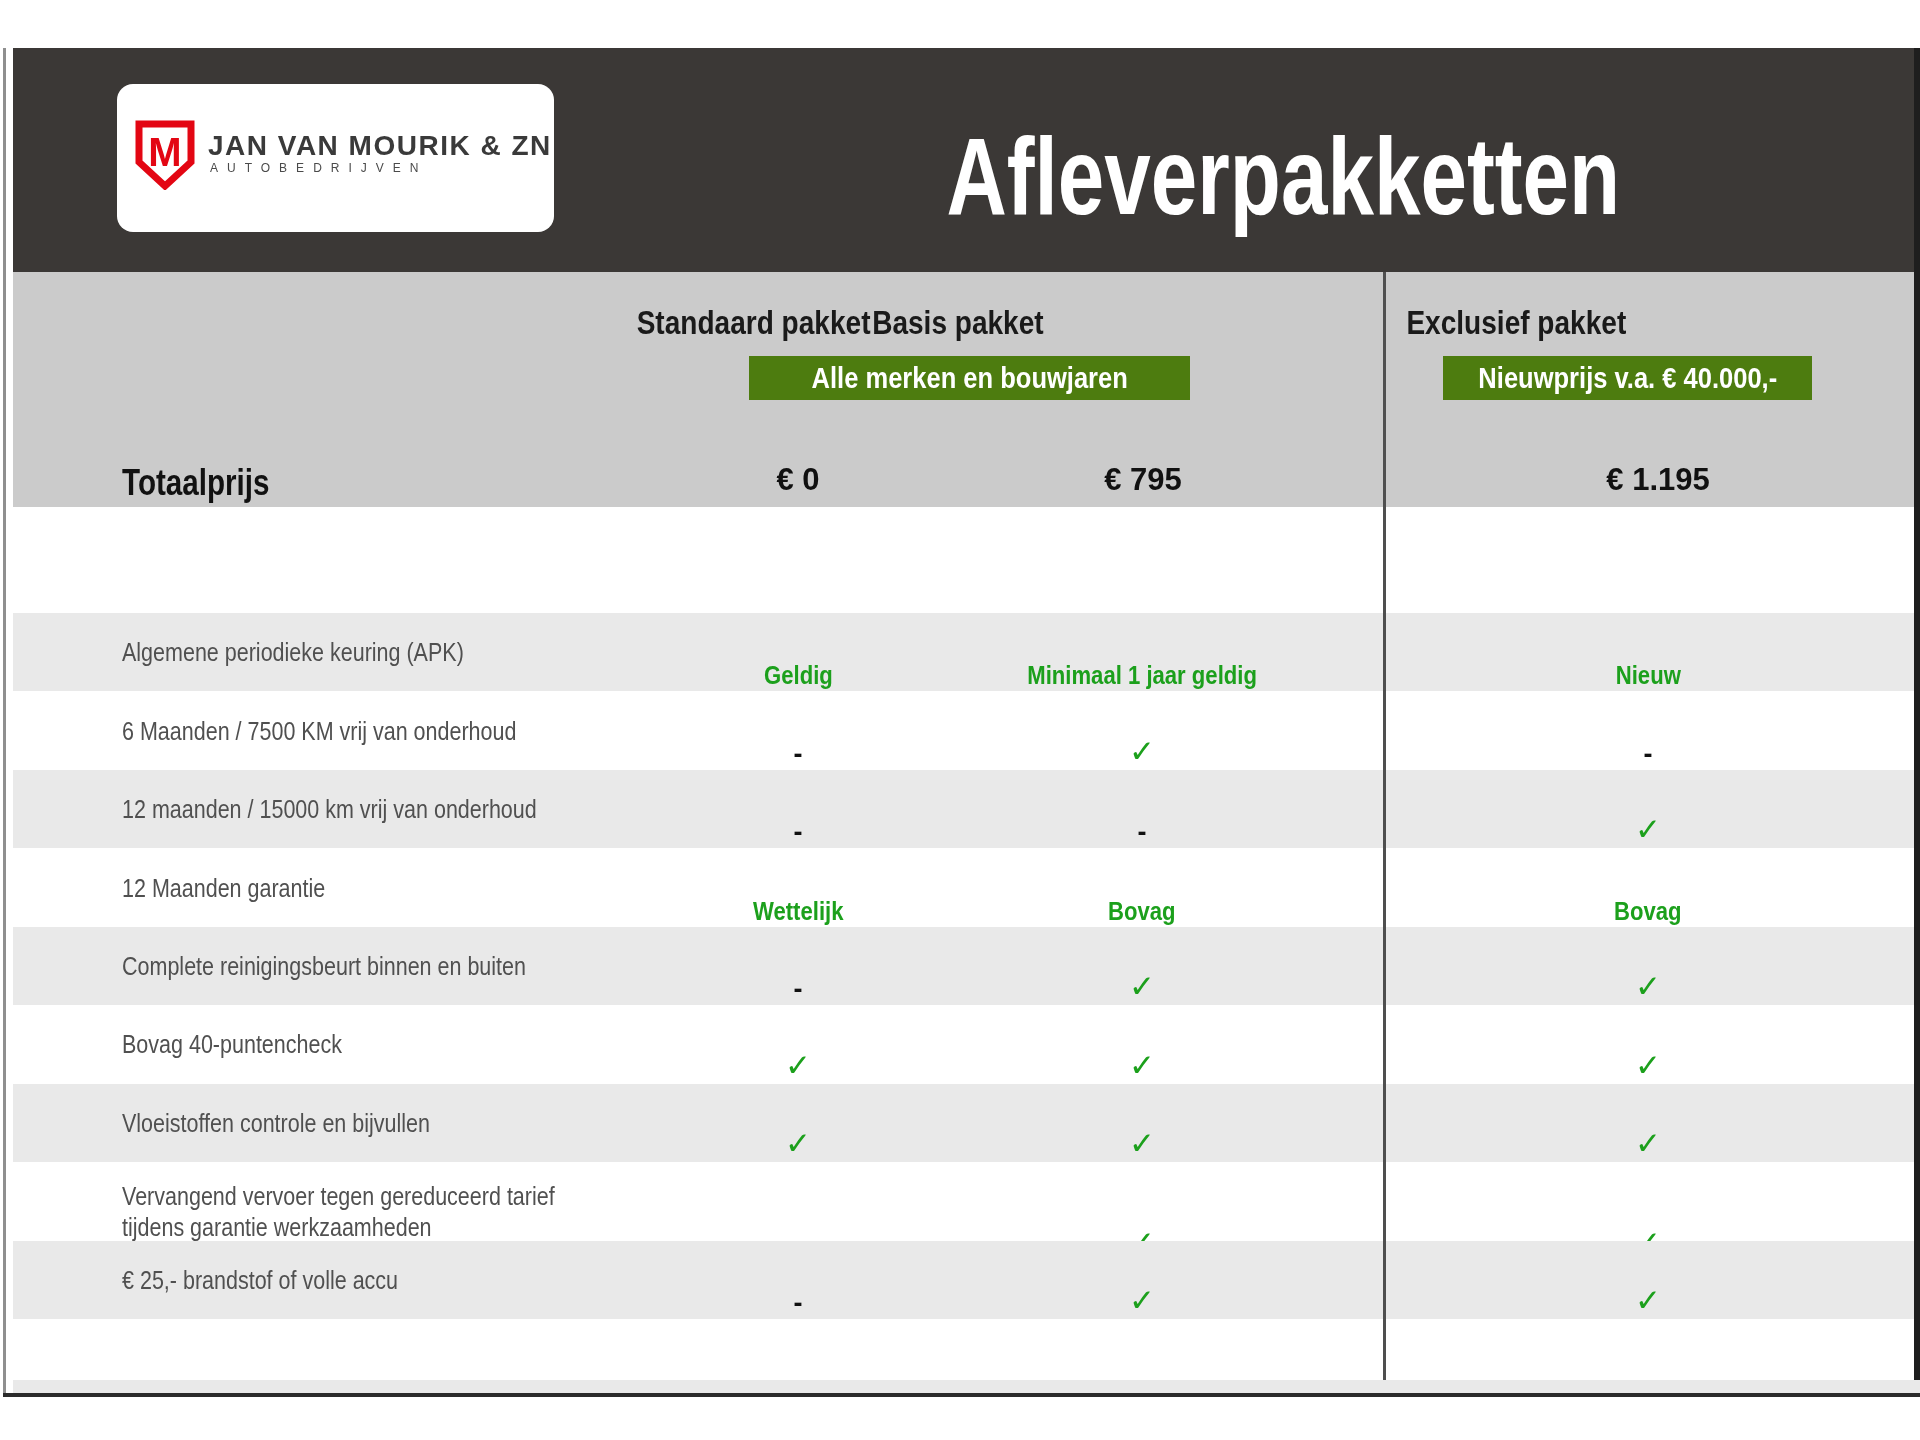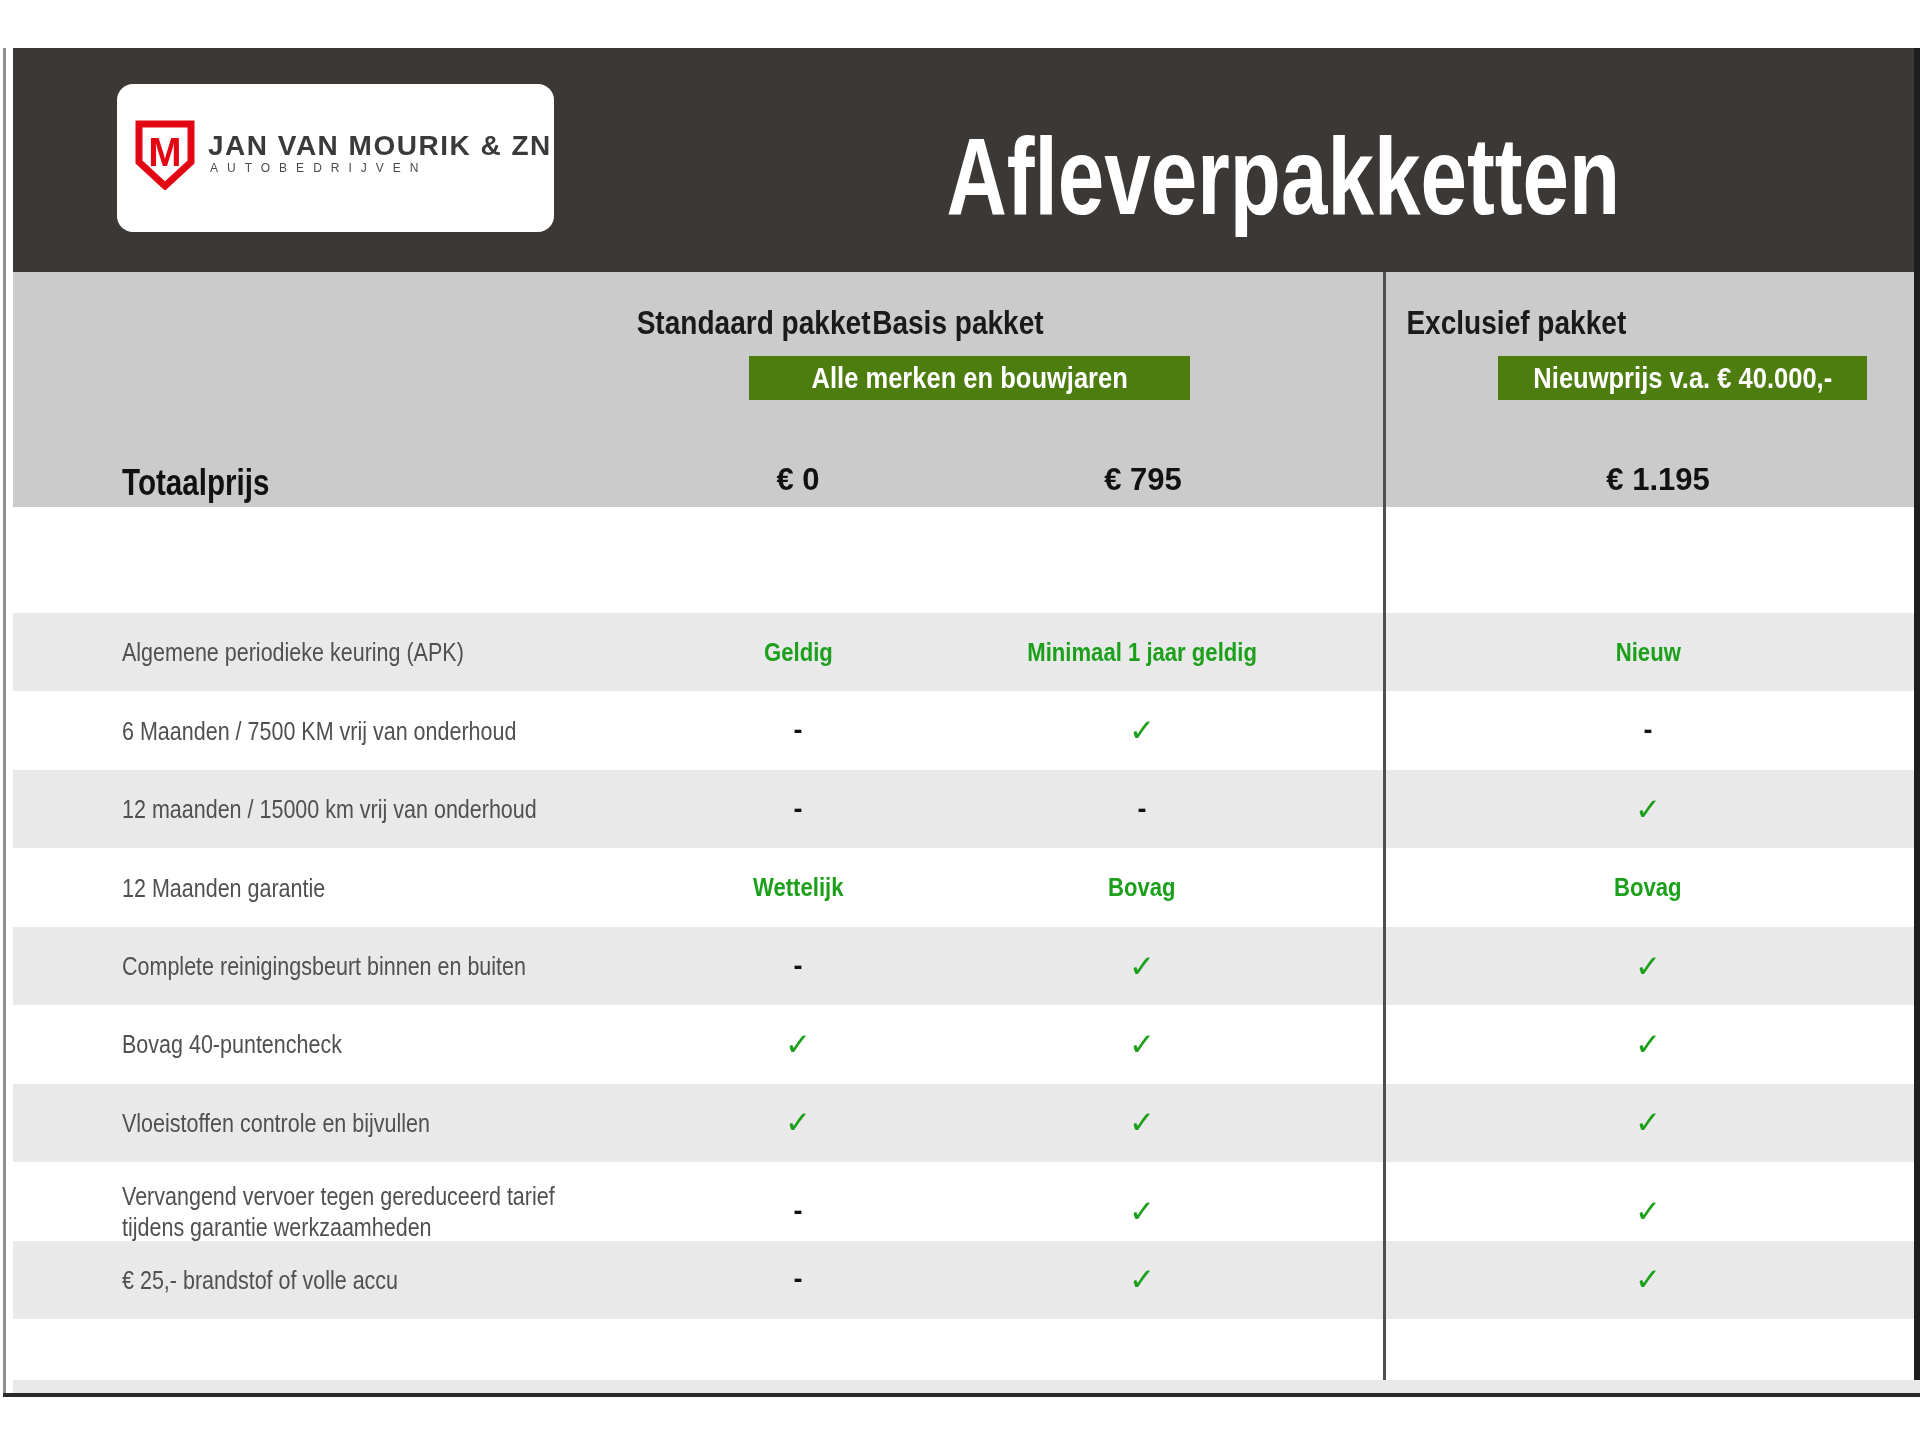--- a/index.html
+++ b/index.html
@@ -33,21 +33,21 @@
   .badge .squeeze{transform:scaleX(0.88);}
   .total-label{position:absolute;left:109px;top:190px;font-size:37px;font-weight:bold;color:#111111;white-space:nowrap;}
   .total-label .squeeze{transform:scaleX(0.80);transform-origin:left center;}
   .price{position:absolute;top:190px;width:300px;text-align:center;font-size:31px;font-weight:bold;color:#111111;white-space:nowrap;}
 
   
   .row{position:absolute;left:13px;width:1907px;margin-top:23px;}
   .row.striped{background:#e9e9e9;}
   .row-label{position:absolute;left:109px;top:50%;transform:translateY(-50%) scaleX(0.86);transform-origin:left center;
              font-size:25px;color:#505050;white-space:pre-line;line-height:31px;}
-  .cell{position:absolute;top:0;width:240px;height:100%;display:flex;align-items:center;justify-content:center;}
+  .cell{position:absolute;top:0;width:240px;height:100%;display:flex;align-items:flex-end;justify-content:center;}
   .val-text{font-size:26px;font-weight:bold;color:#1ca01c;white-space:nowrap;display:inline-block;transform:scaleX(0.85);}
   .val-check{font-size:31px;color:#1ca01c;}
   .val-dash{font-size:27px;font-weight:bold;color:#111111;}
 </style>
 </head>
 <body>
 
 <div class="page">
 
   <div class="left-line"></div>
@@ -73,21 +73,21 @@
     <div class="col-header" style="left:844px;">
       <span class="squeeze">Basis pakket</span>
     </div>
     <div class="col-header" style="left:1374px;">
       <span class="squeeze">Exclusief pakket</span>
     </div>
 
     <div class="badge" style="left:736px;width:441px;">
       <span class="squeeze">Alle merken en bouwjaren</span>
     </div>
-    <div class="badge" style="left:1485px;width:369px;">
+    <div class="badge" style="left:1430px;width:369px;">
       <span class="squeeze">Nieuwprijs v.a. € 40.000,-</span>
     </div>
 
     <div class="total-label">
       <span class="squeeze">Totaalprijs</span>
     </div>
     <div class="price" style="left:635px;">€ 0</div>
     <div class="price" style="left:980px;">€ 795</div>
     <div class="price" style="left:1495px;">€ 1.195</div>
   </div>

